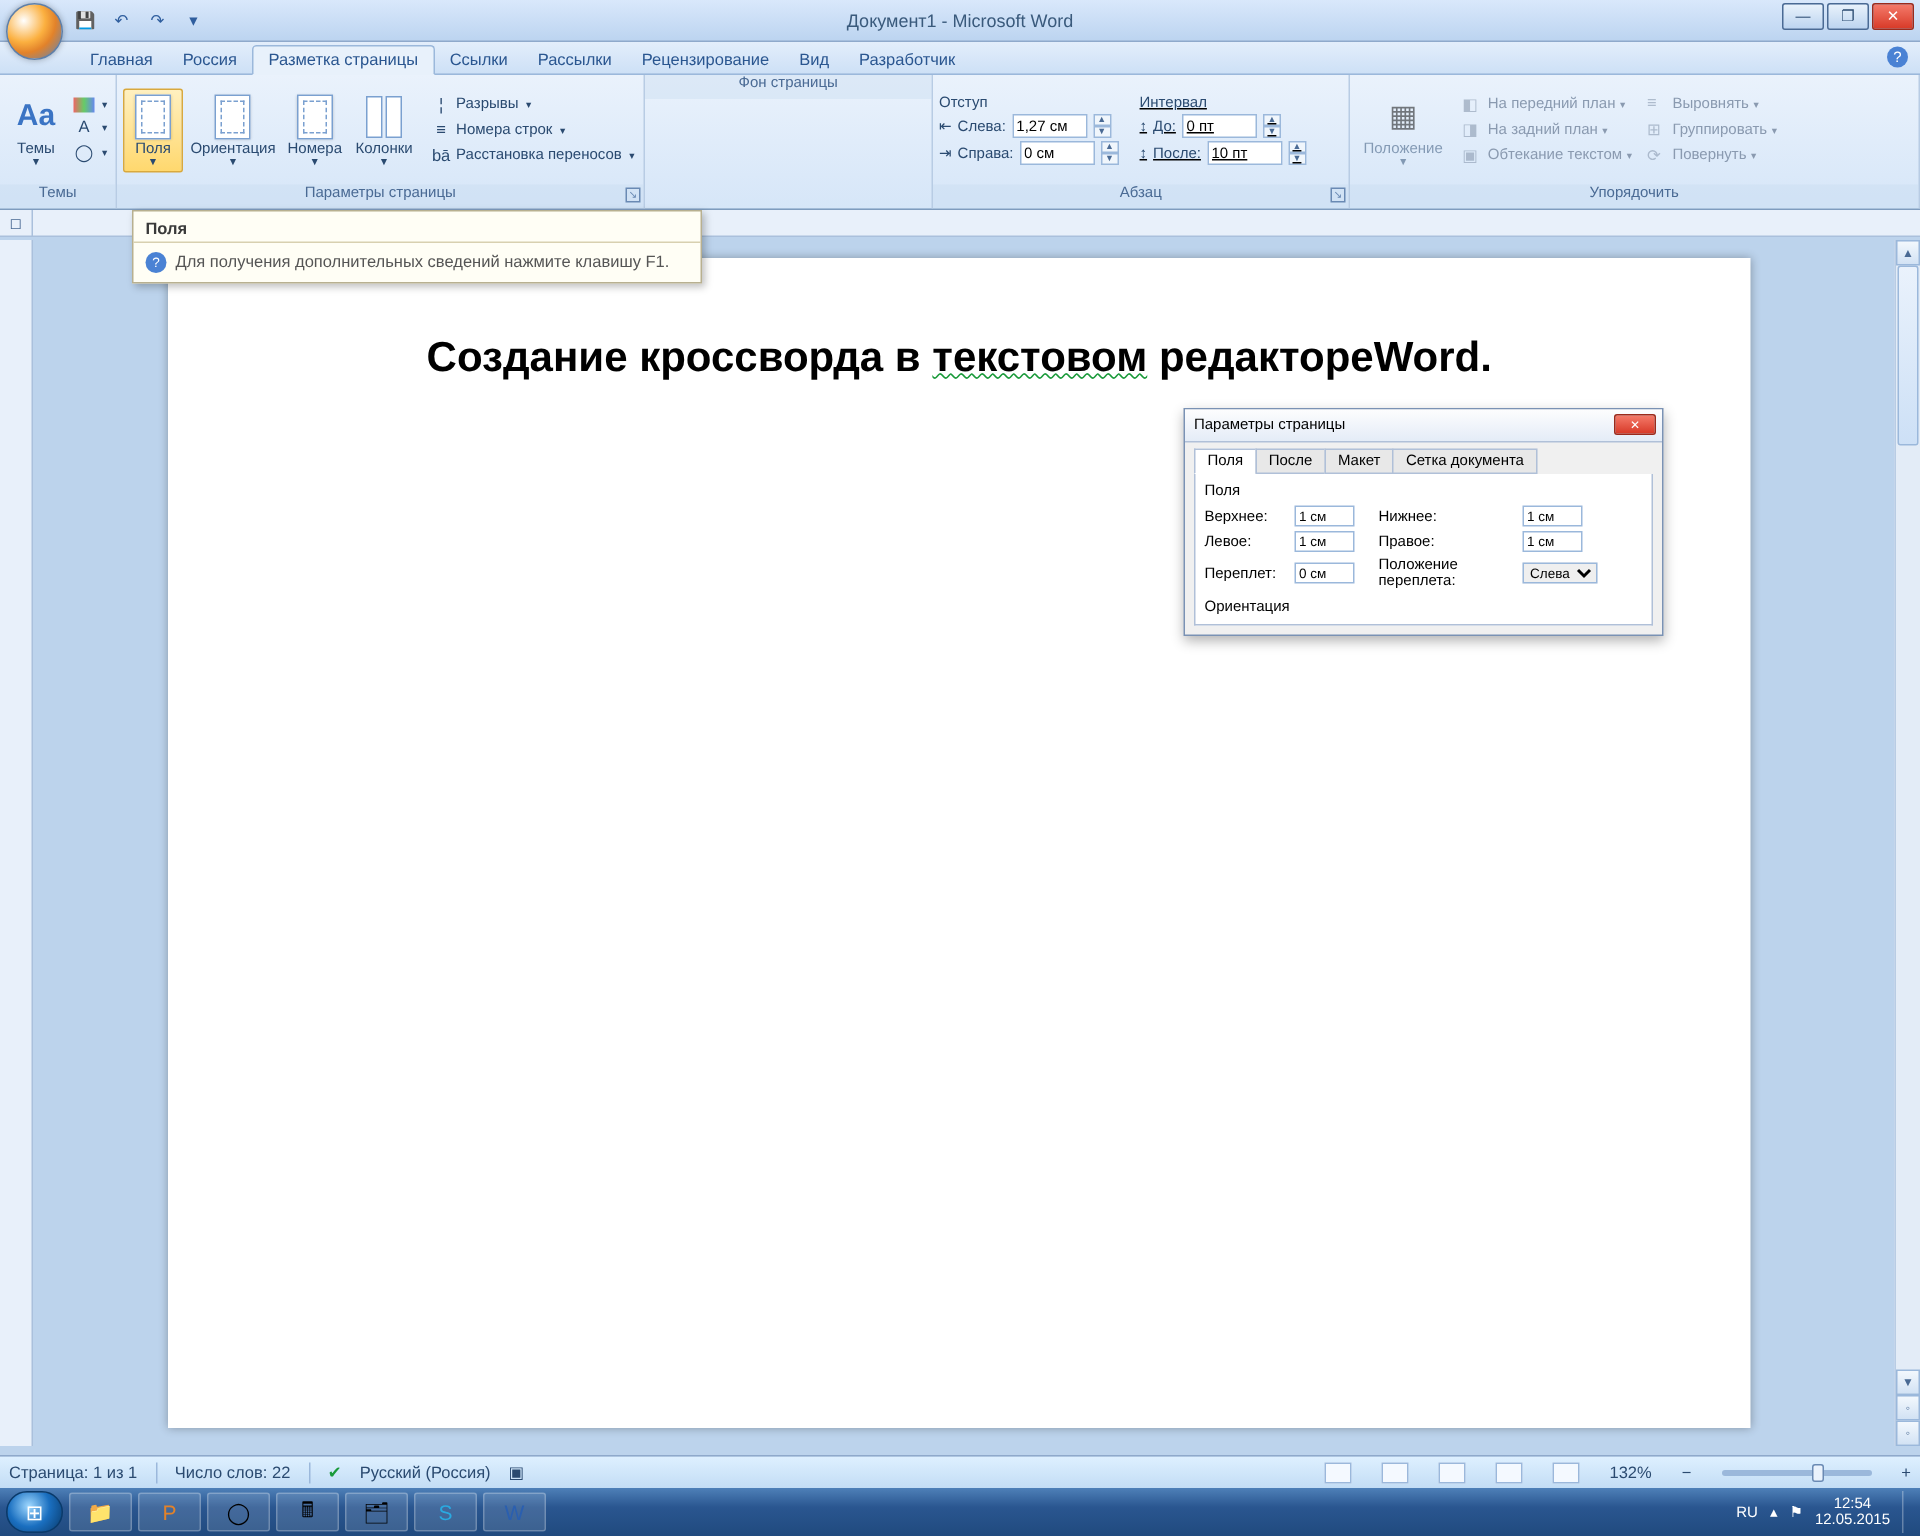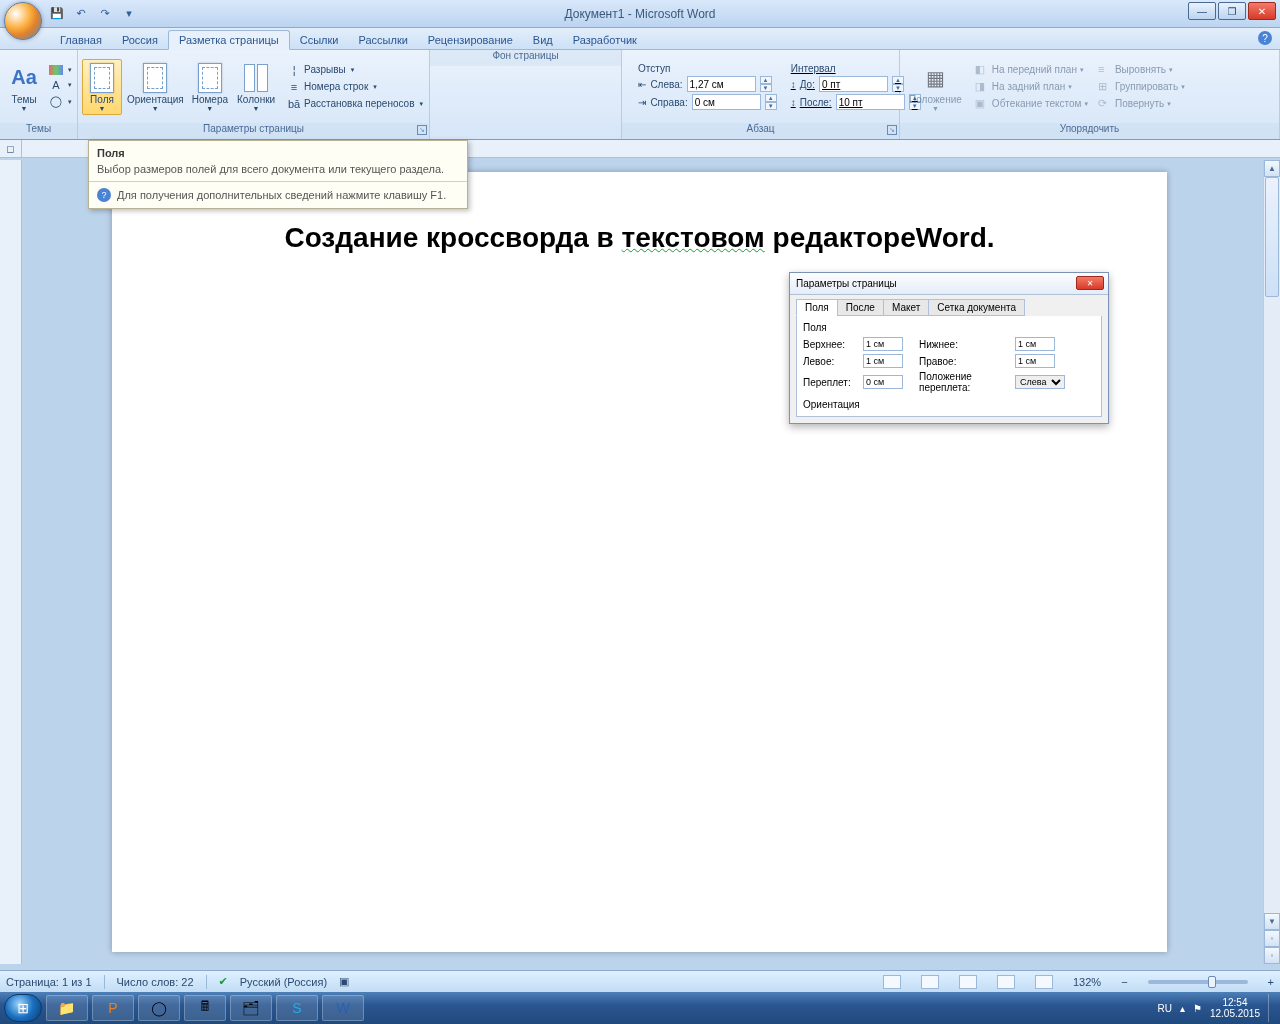--- a/index.html
+++ b/index.html
@@ -30,21 +30,21 @@
 .bigbtn { display: flex; flex-direction: column; align-items: center; justify-content: center; padding: 2px 4px; cursor: pointer; border: 1px solid transparent; border-radius: 2px; min-width: 40px; }
 .bigbtn.active { background: linear-gradient(#fff0c0,#ffd86e); border-color: #d9a93e; }
 .bigbtn .bi { width: 32px; height: 32px; display: flex; align-items: center; justify-content: center; font-size: 20px; }
 .bigbtn .bl { font-size: 10px; color: #2a4a70; text-align: center; line-height: 1.1; }
 .bigbtn .dd { font-size: 7px; color: #2a4a70; }
 .smallrow { display: flex; align-items: center; gap: 3px; padding: 1px 2px; cursor: pointer; font-size: 10px; color: #2a4a70; white-space: nowrap; }
 .smallrow .si { width: 14px; height: 14px; display: inline-flex; align-items: center; justify-content: center; font-size: 11px; }
 .smallrow .dd { font-size: 7px; margin-left: 2px; }
 .vstack { display: flex; flex-direction: column; gap: 1px; }
 .spin-field { display: flex; align-items: center; gap: 4px; font-size: 10px; color: #2a4a70; }
-.spin-field input { width: 69px; height: 16px; font-size: 10px; border: 1px solid #9bb8db; padding: 0 2px; }
+.spin-field input { width: 50px; height: 16px; font-size: 10px; border: 1px solid #9bb8db; padding: 0 2px; }
 .spin-btns { display: flex; flex-direction: column; }
 .spin-btns span { width: 12px; height: 8px; border: 1px solid #9bb8db; background: #f0f6fc; font-size: 6px; display: flex; align-items: center; justify-content: center; cursor: pointer; color: #4a6a94; }
 .arrange-btn { font-size: 10px; color: #8a9ab0; padding: 1px 2px; display: flex; align-items: center; gap: 3px; white-space: nowrap; }
 .arrange-btn .si { width: 14px; height: 14px; font-size: 11px; opacity: .6; }
 .arrange-btn .dd { font-size: 7px; }
 
 
 .hruler-row { height: 18px; background: #e8f0fa; display: flex; align-items: center; border-bottom: 1px solid #aac0dc; }
 .ruler-toggle { width: 22px; height: 18px; border-right: 1px solid #aac0dc; display: flex; align-items: center; justify-content: center; font-size: 10px; color: #4a6a94; cursor: pointer; }
 .hruler { flex: 1; position: relative; background: #fff; margin-left: 0; font-size: 8px; color: #555; }
@@ -214,21 +214,21 @@
       </div>
     </div>
     <div class="rgroup-label"><span>Параметры страницы</span><span class="dialog-launcher">↘</span></div>
   </div>
 
   <div class="rgroup" style="width:192px;">
     <div class="rgroup-label">Фон страницы</div>
   </div>
 
   <div class="rgroup" style="width:278px;">
-    <div class="rgroup-body" style="gap:14px;margin-left:12px;">
+    <div class="rgroup-body" style="gap:14px;">
       <div class="vstack" style="gap:2px;">
         <div style="font-size:10px;color:#2a4a70;">Отступ</div>
         <div class="spin-field">
             <span class="si">⇤</span>
             <span>Слева:</span>
             <input value="1,27 см" style="">
             <div class="spin-btns">
               <span>▲</span>
               <span>▼</span>
             </div>
@@ -314,21 +314,20 @@
   </div>
 </div>
 
 <div class="hruler-row">
   <div class="ruler-toggle">◻</div>
   <div class="hruler"></div>
 </div>
 
 <div class="tooltip">
   <div class="tt-head">Поля</div>
-  <div class="tt-body">Выбор размеров полей для всего документа или текущего раздела.</div>
   <div class="tt-foot">
       <span class="qi">?</span>
       <span>Для получения дополнительных сведений нажмите клавишу F1.</span>
     </div>
 </div>
 
 <div class="workspace">
   <div class="vruler"></div>
   <div class="doc-scroll">
     <div class="page">

